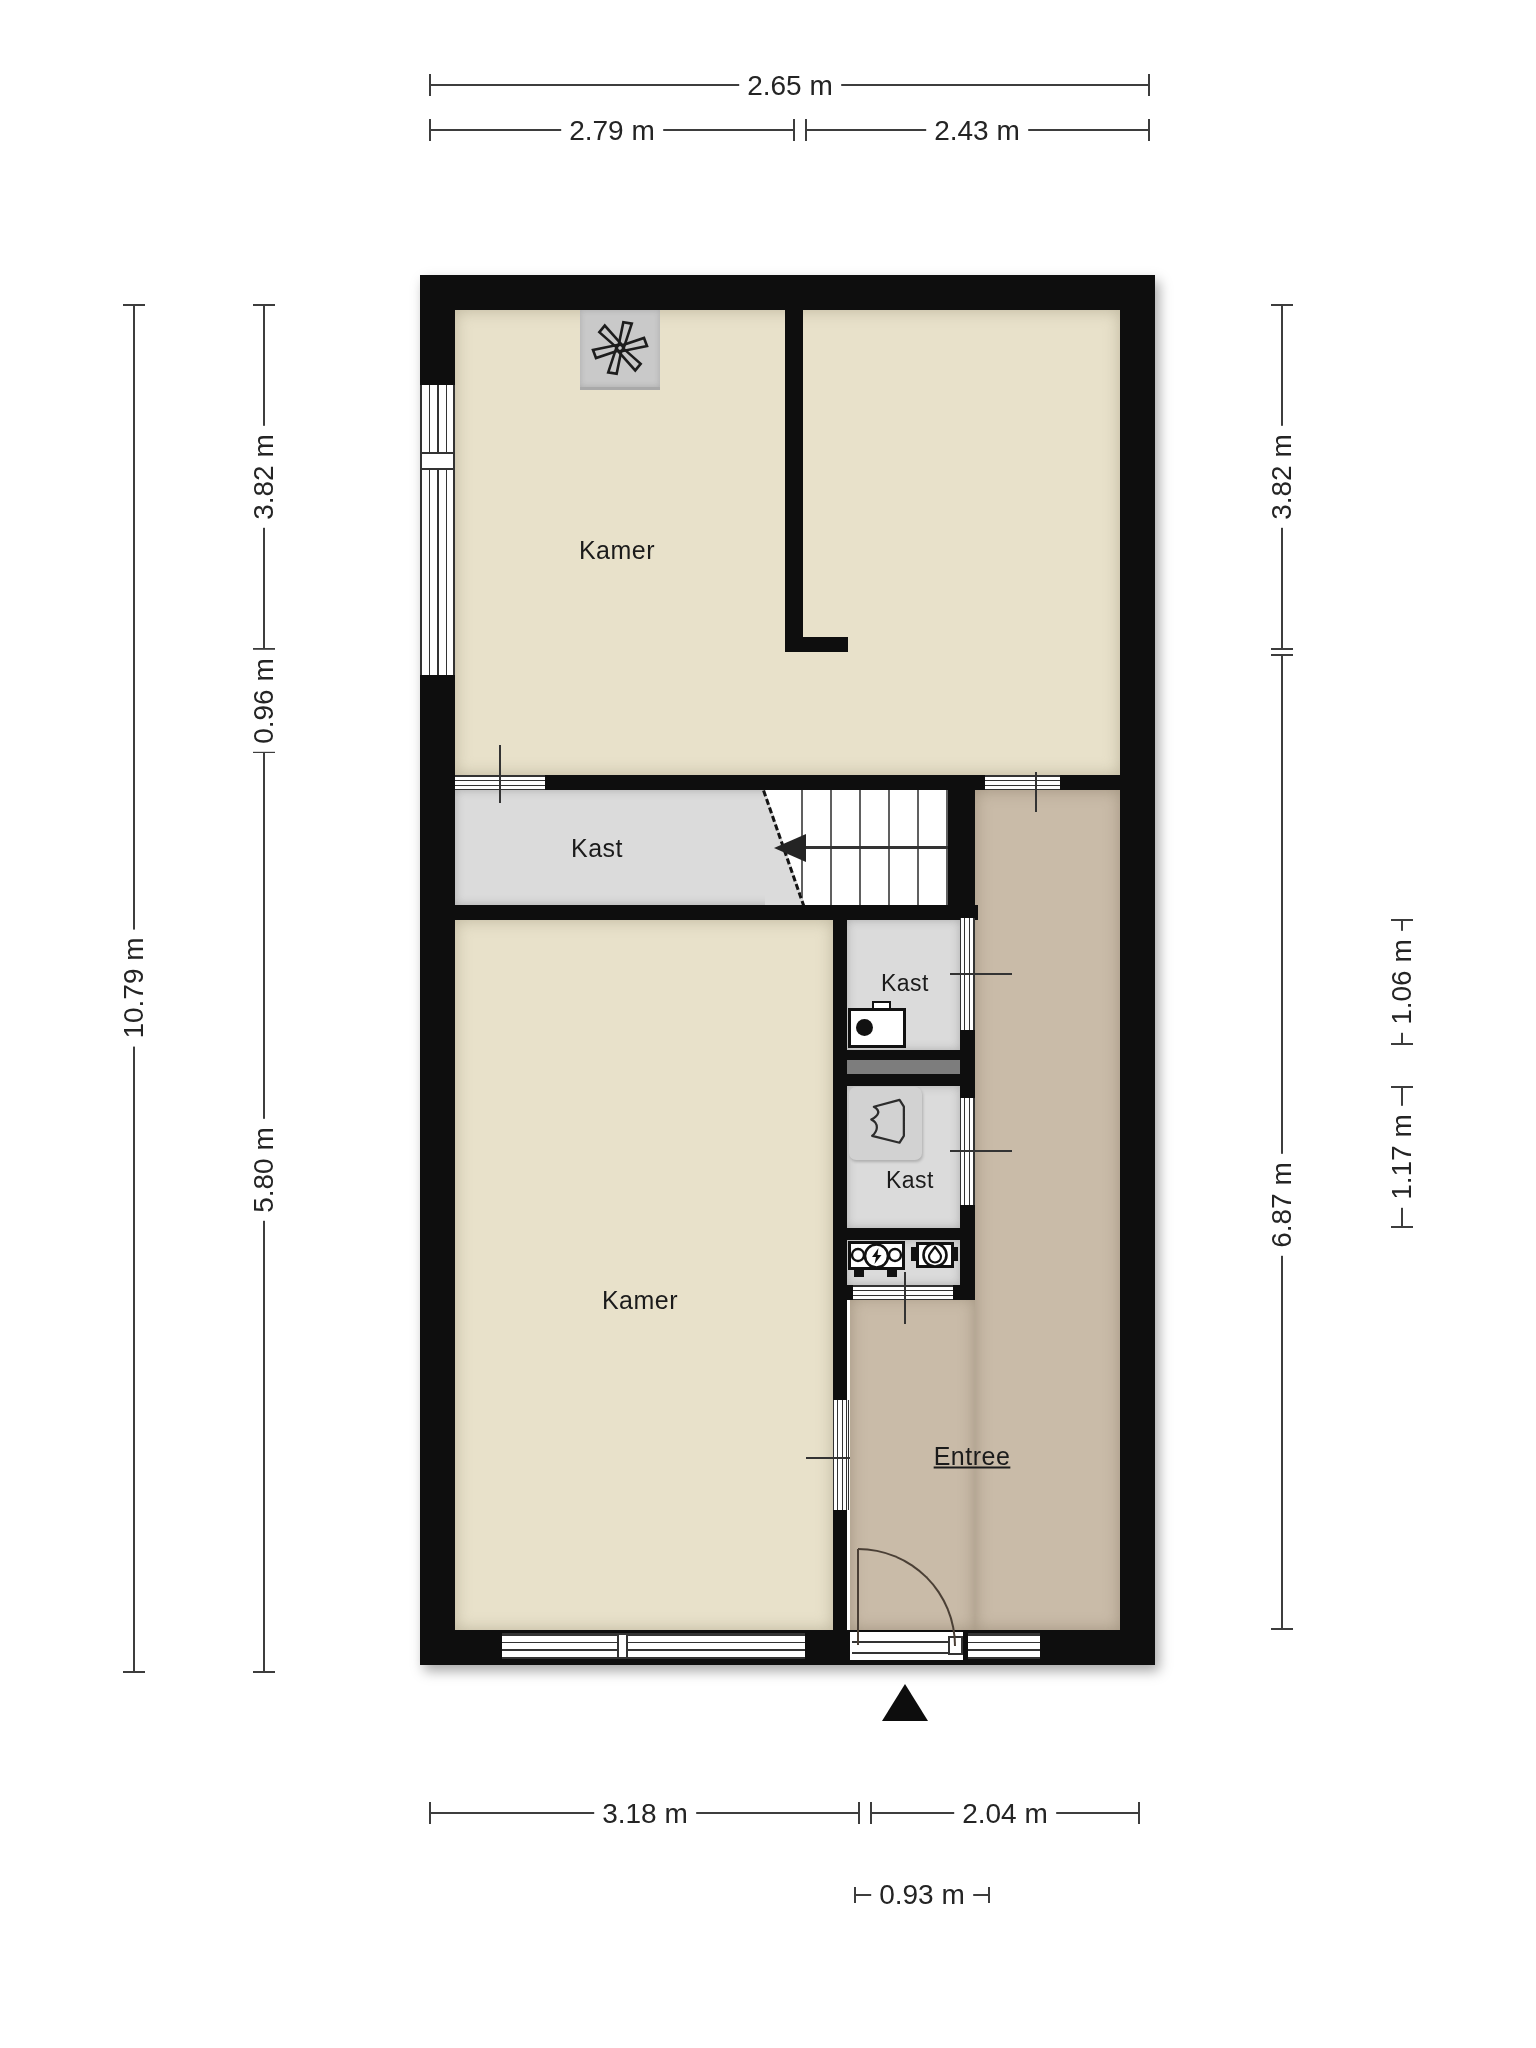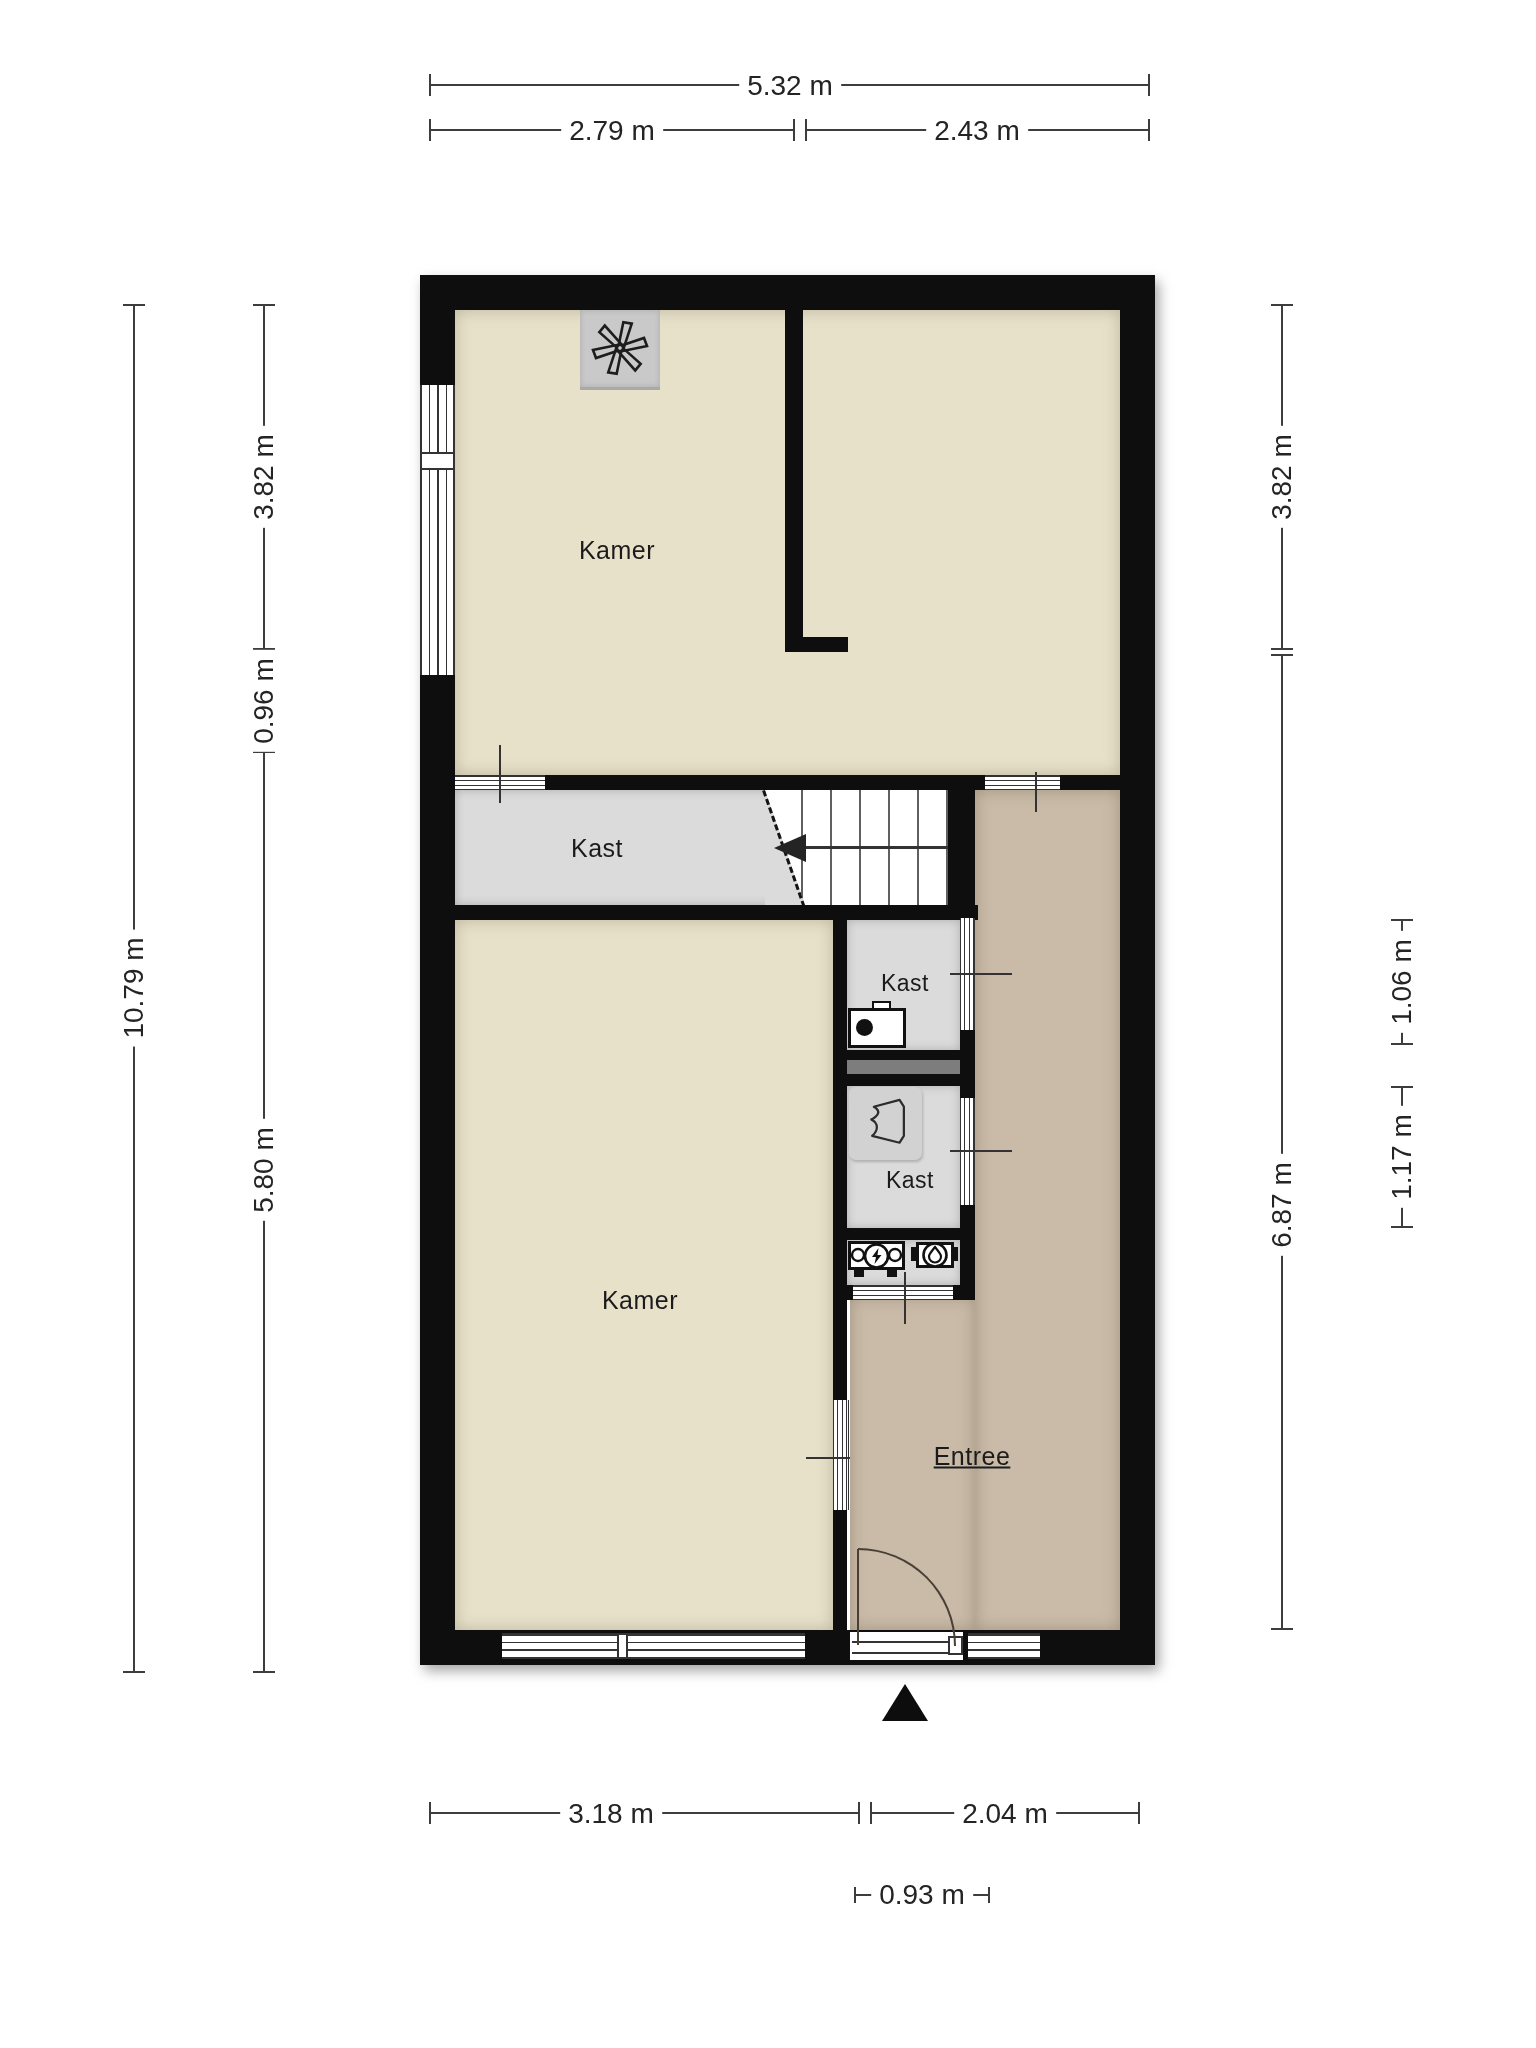--- a/index.html
+++ b/index.html
@@ -181,21 +181,21 @@
   <div class="rlabel" style="left:617px;top:550px;">Kamer</div>
   <div class="rlabel" style="left:597px;top:848px;">Kast</div>
   <div class="rlabel" style="left:905px;top:983px;font-size:23px;">Kast</div>
   <div class="rlabel" style="left:910px;top:1180px;font-size:23px;">Kast</div>
   <div class="rlabel" style="left:640px;top:1300px;">Kamer</div>
   <div class="rlabel" style="left:972px;top:1456px;text-decoration:underline;">Entree</div>
 
   <div class="dline" style="left:430px;top:84px;width:720px;height:2px;"></div>
   <div class="dtick" style="left:429px;top:74px;width:2px;height:22px;"></div>
   <div class="dtick" style="left:1148px;top:74px;width:2px;height:22px;"></div>
-  <div class="dlabel" style="left:790px;top:86px;">5.32 m</div>
+  <div class="dlabel" style="left:790px;top:86px;">2.65 m</div>
 
   <div class="dline" style="left:430px;top:129px;width:365px;height:2px;"></div>
   <div class="dtick" style="left:429px;top:119px;width:2px;height:22px;"></div>
   <div class="dtick" style="left:793px;top:119px;width:2px;height:22px;"></div>
   <div class="dlabel" style="left:612px;top:131px;">2.79 m</div>
 
   <div class="dline" style="left:805px;top:129px;width:345px;height:2px;"></div>
   <div class="dtick" style="left:805px;top:119px;width:2px;height:22px;"></div>
   <div class="dtick" style="left:1148px;top:119px;width:2px;height:22px;"></div>
   <div class="dlabel" style="left:977px;top:131px;">2.43 m</div>
@@ -235,21 +235,21 @@
   <div class="dlabel vert" style="left:1402px;top:982px;">1.06 m</div>
 
   <div class="dline" style="left:1401px;top:1087px;width:2px;height:141px;"></div>
   <div class="dtick" style="left:1391px;top:1086px;width:22px;height:2px;"></div>
   <div class="dtick" style="left:1391px;top:1226px;width:22px;height:2px;"></div>
   <div class="dlabel vert" style="left:1402px;top:1157px;">1.17 m</div>
 
   <div class="dline" style="left:430px;top:1812px;width:430px;height:2px;"></div>
   <div class="dtick" style="left:429px;top:1802px;width:2px;height:22px;"></div>
   <div class="dtick" style="left:858px;top:1802px;width:2px;height:22px;"></div>
-  <div class="dlabel" style="left:611px;top:1814px;text-align:center;">3.18 m</div>
+  <div class="dlabel" style="left:645px;top:1814px;text-align:center;">3.18 m</div>
 
   <div class="dline" style="left:870px;top:1812px;width:270px;height:2px;"></div>
   <div class="dtick" style="left:870px;top:1802px;width:2px;height:22px;"></div>
   <div class="dtick" style="left:1138px;top:1802px;width:2px;height:22px;"></div>
   <div class="dlabel" style="left:1005px;top:1814px;text-align:center;">2.04 m</div>
 
   <div class="dline" style="left:855px;top:1894px;width:135px;height:2px;"></div>
   <div class="dtick" style="left:854px;top:1887px;width:2px;height:16px;"></div>
   <div class="dtick" style="left:988px;top:1887px;width:2px;height:16px;"></div>
   <div class="dlabel" style="left:922px;top:1895px;">0.93 m</div>

